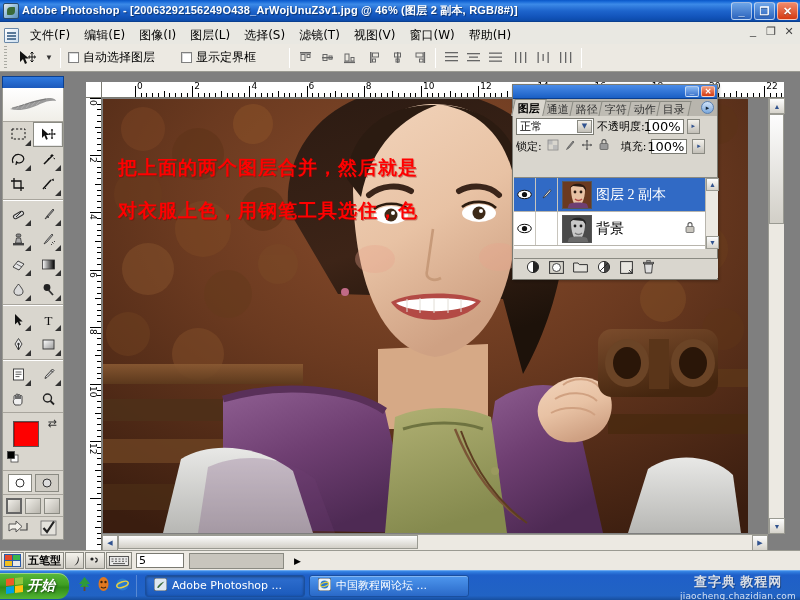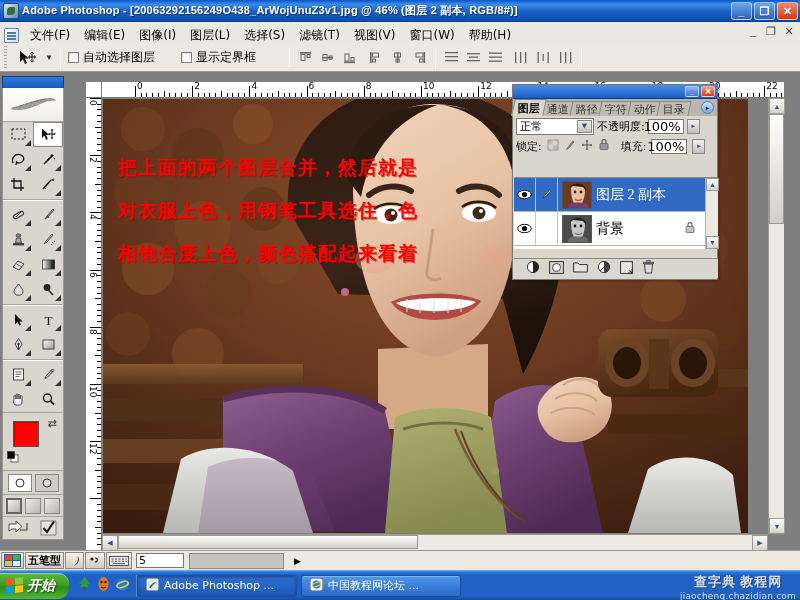--- a/index.html
+++ b/index.html
@@ -240,21 +240,21 @@
     background: linear-gradient(to bottom,#5aba3a 0%,#3f9e22 45%,#2f8a18 55%,#53b634 100%);
     border-radius: 0 11px 11px 0;
     box-shadow: inset 0 1px 0 rgba(255,255,255,.4);
   }
   .start-text { color:#fff; font-size:14px; font-weight:bold; font-style:italic;
     font-family:"DejaVu Sans",sans-serif; text-shadow:1px 1px 2px rgba(0,0,0,.5); }
   .win-flag { width:17px;height:15px; display:grid; grid-template-columns:1fr 1fr; grid-template-rows:1fr 1fr; gap:1px; transform:skewY(-6deg); }
   .win-flag i { display:block; }
   .qlaunch { display:flex; align-items:center; gap:5px; margin-left:8px; padding-right:6px;
     border-right:1px solid rgba(255,255,255,.25); height:22px; }
-  .tb-tasks { display:flex; align-items:center; gap:4px; }
+  .tb-tasks { display:flex; align-items:center; gap:4px; margin-left:8px; }
   .tb-task {
     height:22px; min-width:160px; padding:0 8px; display:flex; align-items:center; gap:5px;
     background: linear-gradient(to bottom,#4e97ee,#2a69c8);
     border:1px solid #1a4f9e; border-radius:3px;
     color:#fff; font-size:11px; font-family:"DejaVu Sans",sans-serif;
     box-shadow: inset 0 1px 0 rgba(255,255,255,.3);
     white-space:nowrap;
   }
   .tb-task.active { background: linear-gradient(to bottom,#2f6fd0,#1b5abb); box-shadow: inset 0 1px 3px rgba(0,0,0,.4); }
   .watermark { position:absolute; right:4px; top:2px; text-align:center; opacity:.92; }
@@ -1009,21 +1009,20 @@
     <div class="doc-hscroll">
       <div class="sb-arrow" style="position:absolute;left:0;top:0;">◀</div>
       <div class="sb-thumb" style="position:absolute;left:16px;top:0;width:300px;height:14px;"></div>
       <div class="sb-arrow" style="position:absolute;right:0;top:0;">▶</div>
     </div>
   </div>
 
   <div class="redtext">
     <div>把上面的两个图层合并，然后就是</div>
     <div>对衣服上色，用钢笔工具选住，色</div>
-    <div>相饱合度上色，颜色搭配起来看着</div>
   </div>
 
   <div class="layers">
     <div class="lp-title">
       <div class="lp-wbtn">_</div>
       <div class="lp-wbtn close">✕</div>
     </div>
 
     <div class="lp-tabs">
       <div class="lp-tab active">

